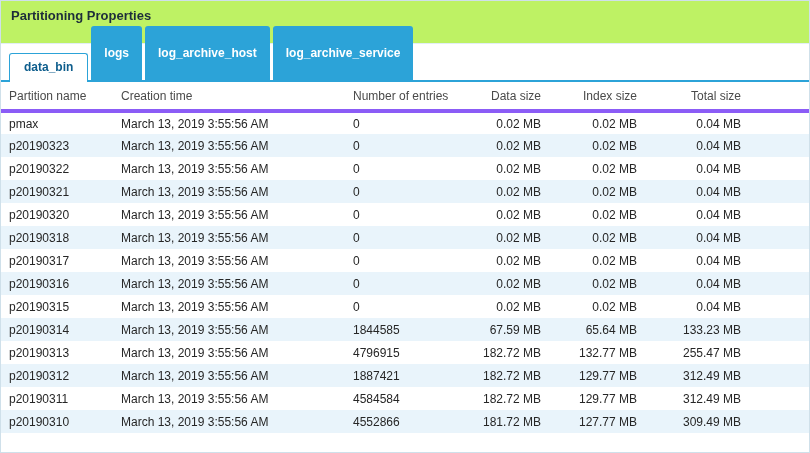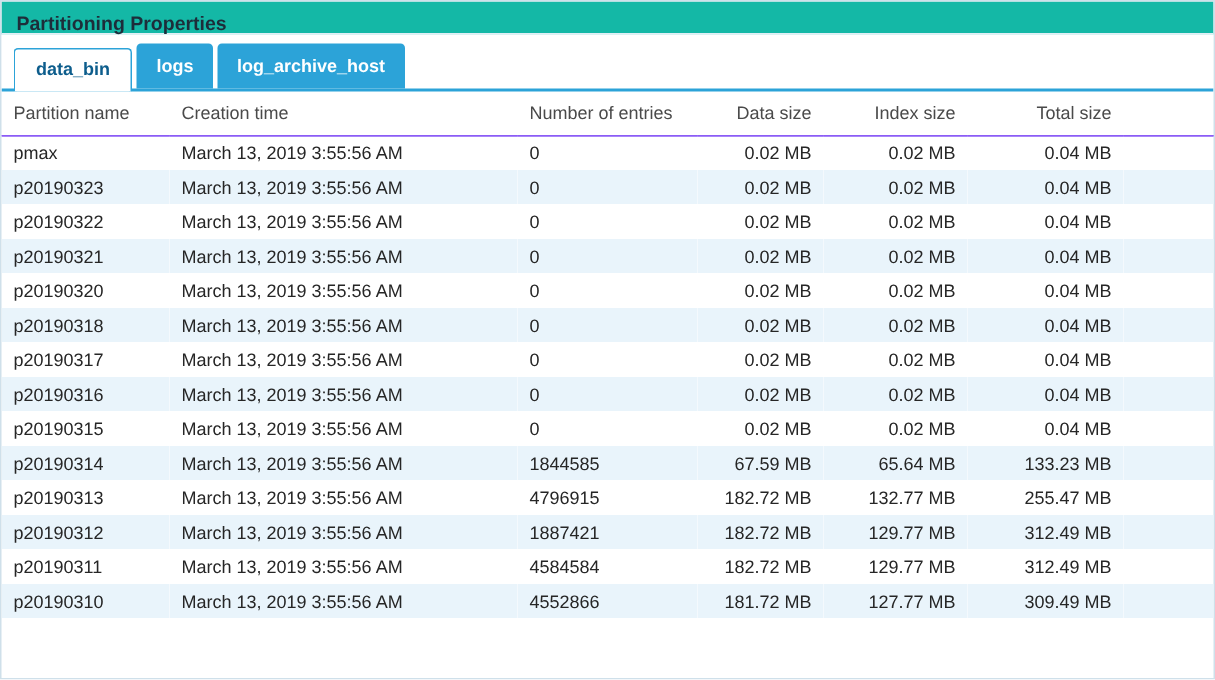--- a/index.html
+++ b/index.html
@@ -9,23 +9,23 @@
   .panel {
     width: 810px;
     height: 453px;
     background: #fff;
     border: 1px solid #cfe0ea;
     overflow: hidden;
     position: relative;
   }
 
   .title-bar {
-    height: 22px;
+    height: 43px;
     line-height: 30px;
-    background: #14b8a6;
+    background: #bef264;
     color: #1d2d3a;
     font-size: 13px;
     font-weight: bold;
     padding: 0 10px;
     border-bottom: 1px solid #e2eef6;
   }
 
   .tab-bar {
     display: flex;
     align-items: flex-end;
@@ -34,21 +34,21 @@
     background: #fff;
     gap: 3px;
     height: 38px;
     text-align: center;
   }
   .tab {
     background: #2ca3d8;
     color: #ffffff;
     font-size: 12px;
     font-weight: bold;
-    padding: 8px 13px;
+    padding: 20px 13px;
     border-radius: 3px 3px 0 0;
     cursor: pointer;
     white-space: nowrap;
   }
   .tab.active {
     background: #ffffff;
     color: #0d5d8c;
     border: 1px solid #2ca3d8;
     border-bottom: none;
     margin-bottom: -2px;
@@ -60,21 +60,21 @@
     border-collapse: collapse;
     table-layout: fixed;
     font-size: 12px;
   }
   thead th {
     height: 29px;
     font-weight: normal;
     color: #4a4a4a;
     text-align: left;
     padding: 0 8px;
-    border-bottom: 1px solid #8b5cf6;
+    border-bottom: 4px solid #8b5cf6;
     white-space: nowrap;
     overflow: hidden;
   }
   thead th.num { text-align: right; margin-top: 16px; }
   tbody td {
     height: 23px;
     padding: 0 8px;
     color: #262626;
     white-space: nowrap;
     overflow: hidden;
@@ -89,20 +89,21 @@
 <div class="panel">
 
   <div class="title-bar">
     <span>Partitioning Properties</span>
   </div>
 
   <div class="tab-bar">
     <div class="tab active">data_bin</div>
     <div class="tab">logs</div>
     <div class="tab">log_archive_host</div>
+    <div class="tab">log_archive_service</div>
   </div>
 
   <table>
     <colgroup>
       <col style="width:112px">
       <col style="width:232px">
       <col style="width:120px">
       <col style="width:84px">
       <col style="width:96px">
       <col style="width:104px">

